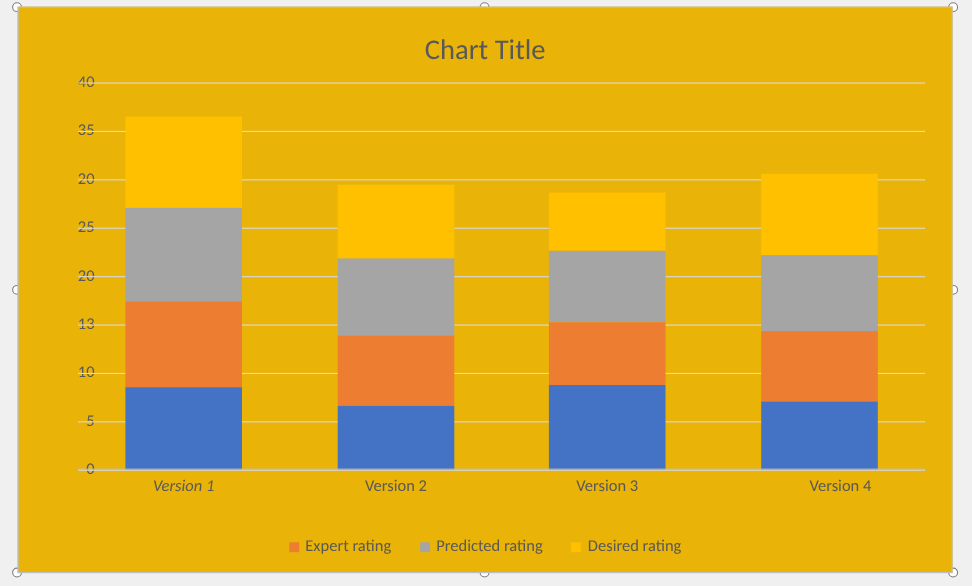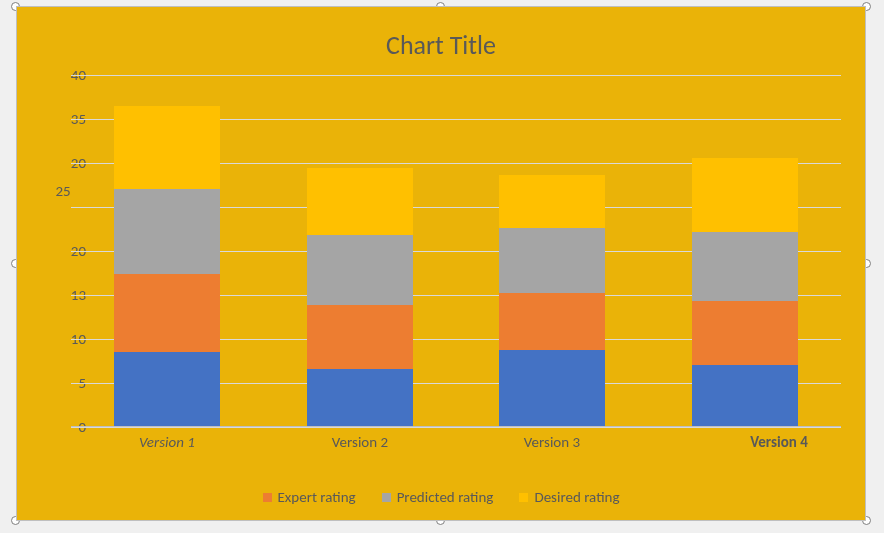--- a/index.html
+++ b/index.html
@@ -39,21 +39,21 @@
   <div class="chart-frame">
 
     <div class="chart-title">Chart Title</div>
 
     <div id="y-ticks">
         <div class="y-tick" style="top: 420px;">0</div>
         <div class="y-tick" style="top: 376px;">5</div>
         <div class="y-tick" style="top: 332px;">10</div>
         <div class="y-tick" style="top: 288px;">13</div>
         <div class="y-tick" style="top: 244px;">20</div>
-        <div class="y-tick" style="top: 184px; text-align: center;">25</div>
+        <div class="y-tick" style="top: 200px;">25</div>
         <div class="y-tick" style="top: 156px;">20</div>
         <div class="y-tick" style="top: 112px;">35</div>
         <div class="y-tick" style="top: 68px;">40</div>
       </div>
 
     <div class="plot">
       <div id="gridlines">
           <div class="grid-line" style="top: 352px;"></div>
           <div class="grid-line" style="top: 308px;"></div>
           <div class="grid-line" style="top: 264px;"></div>
@@ -90,21 +90,21 @@
             <div class="seg c3" style="height: 73.92px;"></div>
           </div>
         </div>
       <div class="axis-line"></div>
     </div>
 
     <div id="x-labels">
         <div class="x-label" style="left: 97px; width: 106px; font-style: italic;">Version 1</div>
         <div class="x-label" style="left: 290px; width: 106px;">Version 2</div>
         <div class="x-label" style="left: 482px; width: 106px;">Version 3</div>
-        <div class="x-label" style="left: 709px; width: 106px; font-weight: bold;">Version 4</div>
+        <div class="x-label" style="left: 694px; width: 106px;">Version 4</div>
       </div>
 
     <div class="legend" id="legend">
         <div class="legend-item">
           <span class="swatch c1"></span>
           <span>Expert rating</span>
         </div>
         <div class="legend-item">
           <span class="swatch c2"></span>
           <span>Predicted rating</span>

